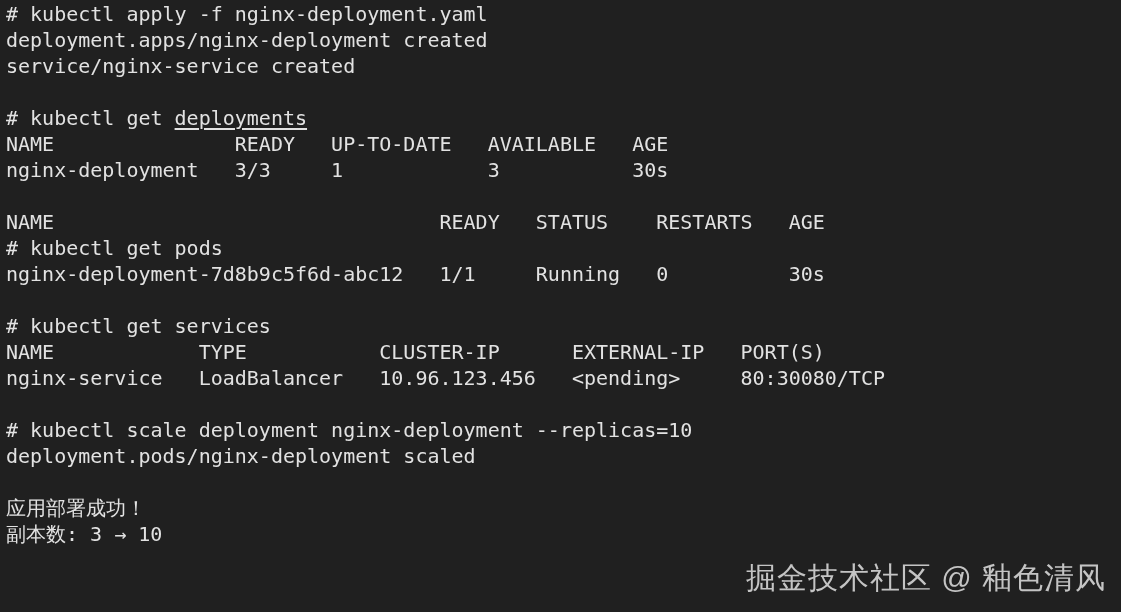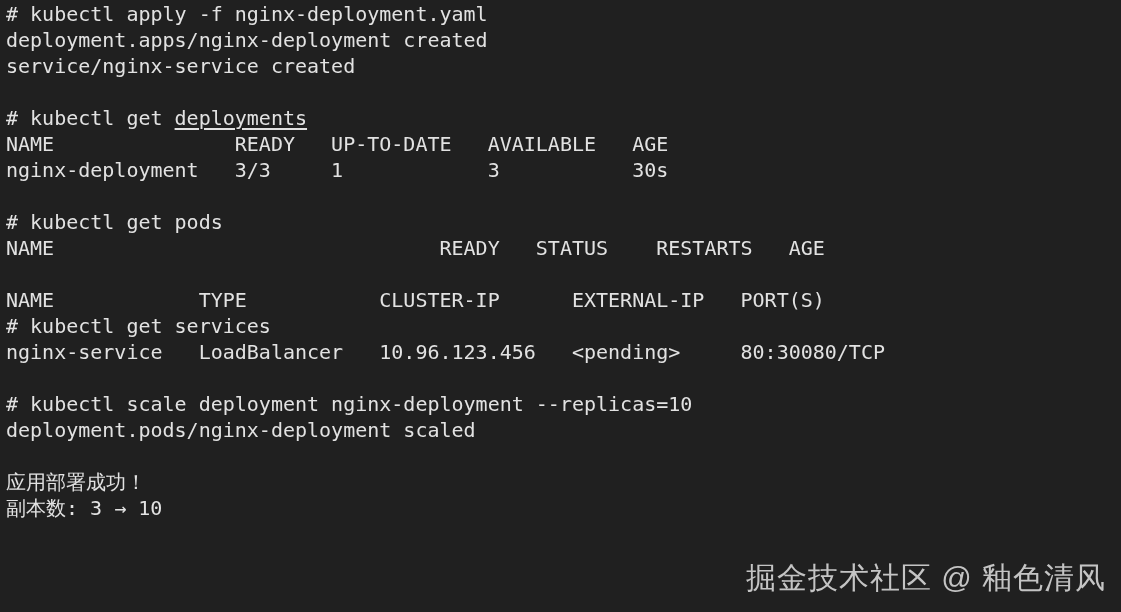--- a/index.html
+++ b/index.html
@@ -49,26 +49,27 @@
   <div class="line"># kubectl apply -f nginx-deployment.yaml</div>
   <div class="line">deployment.apps/nginx-deployment created</div>
   <div class="line">service/nginx-service created</div>
   <div class="line"></div>
 
   <div class="line"><span># kubectl get </span><span class="underline">deployments</span></div>
   <div class="line">NAME               READY   UP-TO-DATE   AVAILABLE   AGE</div>
   <div class="line">nginx-deployment   3/3     1            3           30s</div>
   <div class="line"></div>
 
+  <div class="line">NAME                                READY   STATUS    RESTARTS   AGE</div>
   <div class="line"># kubectl get pods</div>
-  <div class="line">NAME                                READY   STATUS    RESTARTS   AGE</div>
+  <div class="line">nginx-deployment-7d8b9c5f6d-abc12   1/1     Running   0          30s</div>
   <div class="line"></div>
 
+  <div class="line"># kubectl get services</div>
   <div class="line">NAME            TYPE           CLUSTER-IP      EXTERNAL-IP   PORT(S)</div>
-  <div class="line"># kubectl get services</div>
   <div class="line">nginx-service   LoadBalancer   10.96.123.456   &lt;pending&gt;     80:30080/TCP</div>
   <div class="line"></div>
 
   <div class="line"># kubectl scale deployment nginx-deployment --replicas=10</div>
   <div class="line">deployment.pods/nginx-deployment scaled</div>
   <div class="line"></div>
 
   <div class="line">应用部署成功！</div>
   <div class="line">副本数: 3 → 10</div>
 </div>

